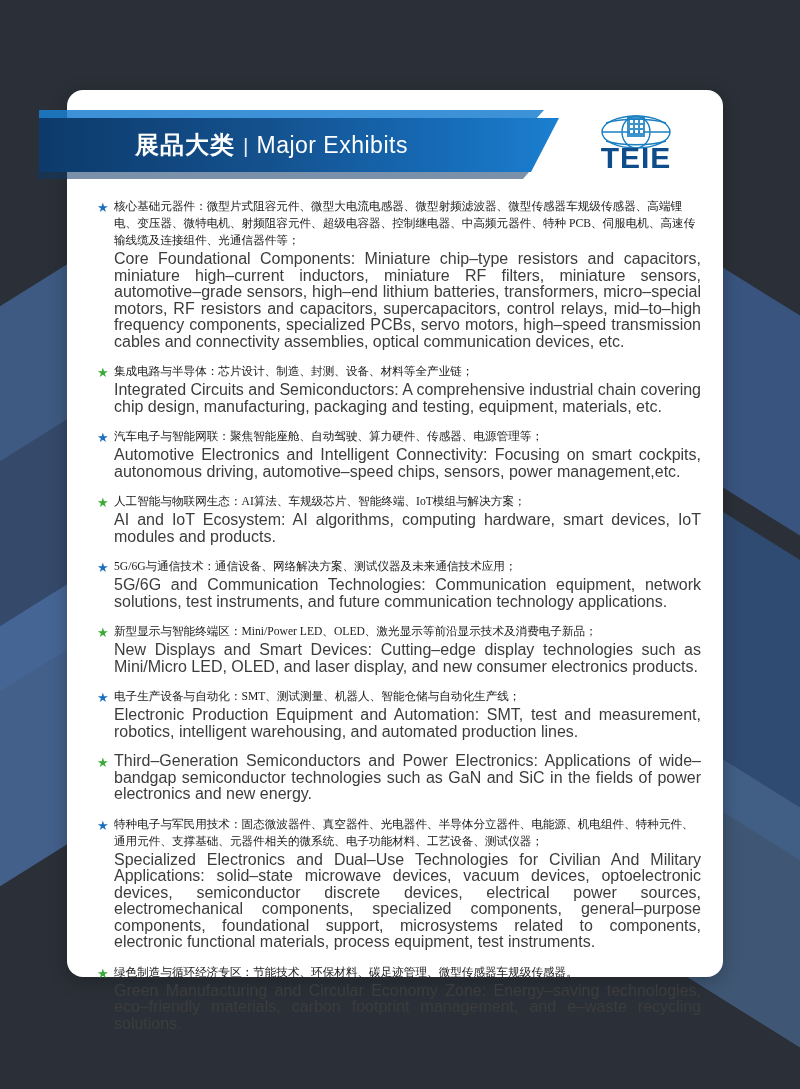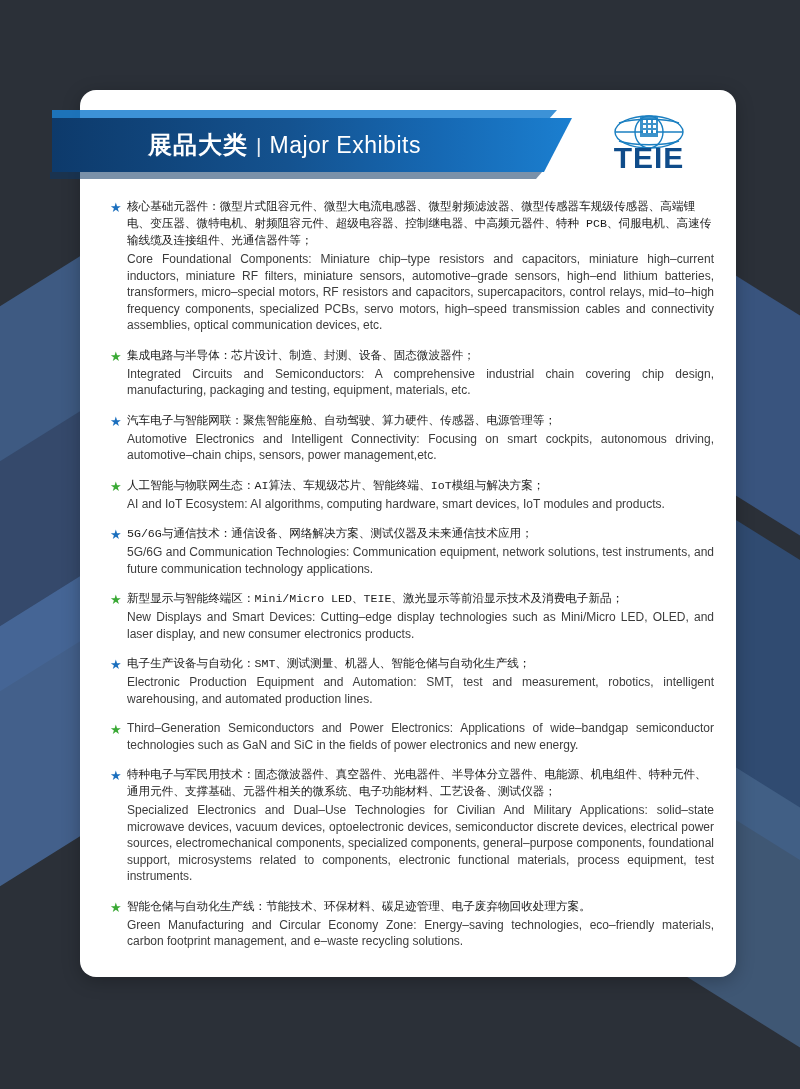--- a/index.html
+++ b/index.html
@@ -82,21 +82,21 @@
     width: 360px;
     height: 240px;
     background: #49688f;
     transform: skewY(32deg);
     opacity: .7;
   }
 
   
   .card {
     position: absolute;
-    left: 80px;
+    left: 67px;
     top: 90px;
     width: 656px;
     height: 887px;
     background: #ffffff;
     border-radius: 16px;
     box-shadow: 0 4px 18px rgba(0,0,0,.25);
     overflow: visible;
   }
 
   
@@ -193,24 +193,24 @@
     text-align: left;
   }
   .item:nth-child(odd) .star { color: #1b6fbe; }
   .item:nth-child(even) .star { color: #3aa935; }
   .texts { flex: 1 1 auto; }
   .cn {
     font-size: 11.6px;
     line-height: 17px;
     color: #1a1a1a;
     margin-bottom: 2px;
-    font-family: Liberation Mono, monospace;
+    font-family: Liberation Serif, serif;
   }
   .en {
-    font-size: 12px;
+    font-size: 16px;
     line-height: 16.5px;
     color: #3c3c3c;
     text-align: justify;
     font-family: "Liberation Sans", sans-serif;
   }
 </style>
 </head>
 <body>
 
 <div class="bg">
@@ -262,30 +262,30 @@
       <div class="star">★</div>
       <div class="texts">
         <div class="cn">核心基础元器件：微型片式阻容元件、微型大电流电感器、微型射频滤波器、微型传感器车规级传感器、高端锂电、变压器、微特电机、射频阻容元件、超级电容器、控制继电器、中高频元器件、特种 PCB、伺服电机、高速传输线缆及连接组件、光通信器件等；</div>
         <div class="en">Core Foundational Components: Miniature chip–type resistors and capacitors, miniature high–current inductors, miniature RF filters, miniature sensors, automotive–grade sensors, high–end lithium batteries, transformers, micro–special motors, RF resistors and capacitors, supercapacitors, control relays, mid–to–high frequency components, specialized PCBs, servo motors, high–speed transmission cables and connectivity assemblies, optical communication devices, etc.</div>
       </div>
     </div>
 
     <div class="item">
       <div class="star">★</div>
       <div class="texts">
-        <div class="cn">集成电路与半导体：芯片设计、制造、封测、设备、固态微波器件；</div>
+        <div class="cn">集成电路与半导体：芯片设计、制造、封测、设备、材料等全产业链；</div>
         <div class="en">Integrated Circuits and Semiconductors: A comprehensive industrial chain covering chip design, manufacturing, packaging and testing, equipment, materials, etc.</div>
       </div>
     </div>
 
     <div class="item">
       <div class="star">★</div>
       <div class="texts">
         <div class="cn">汽车电子与智能网联：聚焦智能座舱、自动驾驶、算力硬件、传感器、电源管理等；</div>
-        <div class="en">Automotive Electronics and Intelligent Connectivity: Focusing on smart cockpits, autonomous driving, automotive–chain chips, sensors, power management,etc.</div>
+        <div class="en">Automotive Electronics and Intelligent Connectivity: Focusing on smart cockpits, autonomous driving, automotive–speed chips, sensors, power management,etc.</div>
       </div>
     </div>
 
     <div class="item">
       <div class="star">★</div>
       <div class="texts">
         <div class="cn">人工智能与物联网生态：AI算法、车规级芯片、智能终端、IoT模组与解决方案；</div>
         <div class="en">AI and IoT Ecosystem: AI algorithms, computing hardware, smart devices, IoT modules and products.</div>
       </div>
     </div>
@@ -294,21 +294,21 @@
       <div class="star">★</div>
       <div class="texts">
         <div class="cn">5G/6G与通信技术：通信设备、网络解决方案、测试仪器及未来通信技术应用；</div>
         <div class="en">5G/6G and Communication Technologies: Communication equipment, network solutions, test instruments, and future communication technology applications.</div>
       </div>
     </div>
 
     <div class="item">
       <div class="star">★</div>
       <div class="texts">
-        <div class="cn">新型显示与智能终端区：Mini/Micro LED、TEIE、激光显示等前沿显示技术及消费电子新品；</div>
+        <div class="cn">新型显示与智能终端区：Mini/Power LED、OLED、激光显示等前沿显示技术及消费电子新品；</div>
         <div class="en">New Displays and Smart Devices: Cutting–edge display technologies such as Mini/Micro LED, OLED, and laser display, and new consumer electronics products.</div>
       </div>
     </div>
 
     <div class="item">
       <div class="star">★</div>
       <div class="texts">
         <div class="cn">电子生产设备与自动化：SMT、测试测量、机器人、智能仓储与自动化生产线；</div>
         <div class="en">Electronic Production Equipment and Automation: SMT, test and measurement, robotics, intelligent warehousing, and automated production lines.</div>
       </div>
@@ -325,19 +325,19 @@
       <div class="star">★</div>
       <div class="texts">
         <div class="cn">特种电子与军民用技术：固态微波器件、真空器件、光电器件、半导体分立器件、电能源、机电组件、特种元件、通用元件、支撑基础、元器件相关的微系统、电子功能材料、工艺设备、测试仪器；</div>
         <div class="en">Specialized Electronics and Dual–Use Technologies for Civilian And Military Applications: solid–state microwave devices, vacuum devices, optoelectronic devices, semiconductor discrete devices, electrical power sources, electromechanical components, specialized components, general–purpose components, foundational support, microsystems related to components, electronic functional materials, process equipment, test instruments.</div>
       </div>
     </div>
 
     <div class="item">
       <div class="star">★</div>
       <div class="texts">
-        <div class="cn">智能仓储与自动化生产线：节能技术、环保材料、碳足迹管理、电子废弃物回收处理方案。</div>
+        <div class="cn">绿色制造与循环经济专区：节能技术、环保材料、碳足迹管理、微型传感器车规级传感器。</div>
         <div class="en">Green Manufacturing and Circular Economy Zone: Energy–saving technologies, eco–friendly materials, carbon footprint management, and e–waste recycling solutions.</div>
       </div>
     </div>
 
   </div>
 </div>
 
 </body></html>

